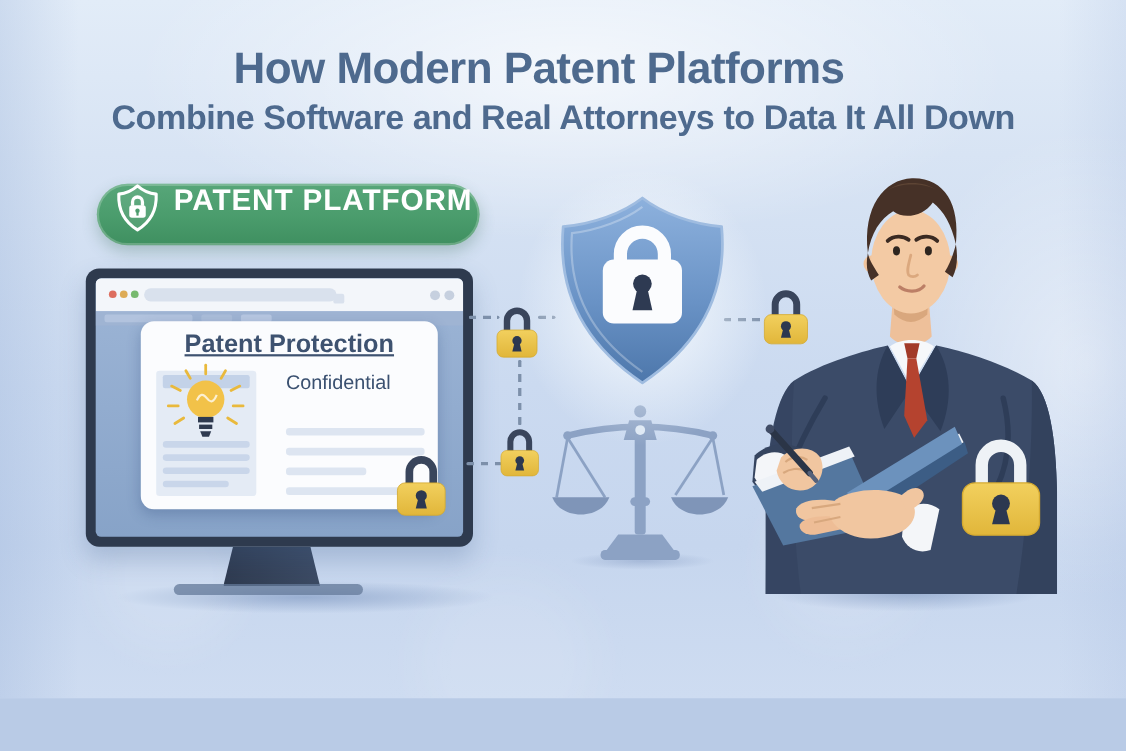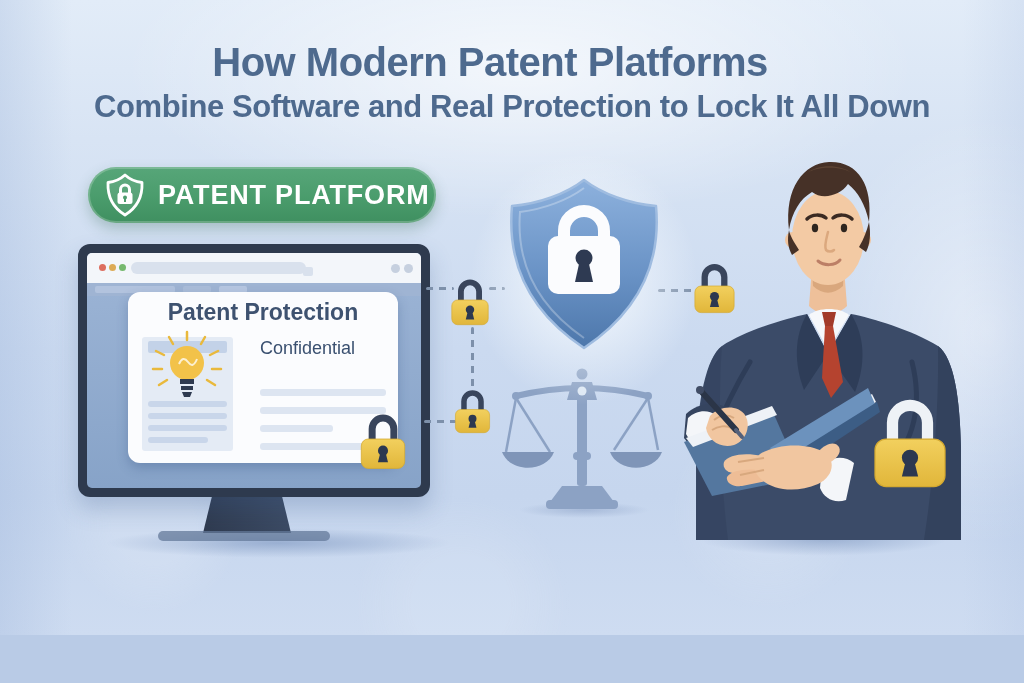--- a/index.html
+++ b/index.html
@@ -20,21 +20,21 @@
                radial-gradient(circle at 75% 35%,rgba(255,255,255,.2) 0 45px,transparent 100px);}
   
   .t1{left:0;right:44px;top:40px;text-align:center;font-size:40px;font-weight:bold;
       color:#4e6a8e;letter-spacing:-.5px;}
   .t2{left:0;right:0;top:89px;text-align:center;font-size:31px;font-weight:bold;
       color:#4e6a8e;letter-spacing:-.4px;}
   
   .badge{left:88px;top:167px;width:348px;height:56px;border-radius:28px;
       background:linear-gradient(180deg,#57a679 0%,#4a9c6c 55%,#3f8f60 100%);
       box-shadow:0 6px 14px rgba(60,110,90,.3), inset 0 0 0 2px rgba(255,255,255,.22);
-      display:flex;align-items:center;gap:13px;padding-left:17px;box-sizing:border-box;}
+      display:flex;align-items:flex-start;gap:13px;padding-left:17px;box-sizing:border-box;}
   .badge-label{color:#fff;font-size:27px;font-weight:bold;letter-spacing:.8px;}
   
   .monitor-shadow{left:104px;top:528px;width:348px;height:30px;
       background:radial-gradient(ellipse,rgba(88,118,168,.42),rgba(88,118,168,0) 70%);}
   .monitor{left:78px;top:244px;width:352px;height:253px;background:#2e3a4e;border-radius:12px;
       box-shadow:0 12px 22px rgba(60,90,140,.25);box-sizing:border-box;padding:9px;}
   .screen{position:relative;width:334px;height:235px;border-radius:5px;overflow:hidden;
       background:linear-gradient(180deg,#9db5d6,#87a3c8);}
   .browser-bar{position:absolute;left:0;top:0;width:334px;height:30px;background:#f3f6fa;}
   .dot{position:absolute;top:11px;width:7px;height:7px;border-radius:50%;}
@@ -42,21 +42,21 @@
   .addr{position:absolute;left:44px;top:9px;width:175px;height:12px;border-radius:6px;background:#d9e1ed;}
   .addr-tail{position:absolute;left:216px;top:14px;width:10px;height:9px;border-radius:2px;background:#d9e1ed;}
   .winicon{position:absolute;top:11px;width:9px;height:9px;border-radius:50%;background:#c6d0df;}
   .wi1{left:304px}.wi2{left:317px}
   .tab-strip{position:absolute;left:0;top:30px;width:334px;height:13px;background:#9fb4d3;}
   .chip{position:absolute;top:3px;height:7px;border-radius:2px;background:#b2c3de;}
   .c1{left:8px;width:80px}.c2{left:96px;width:28px;background:#abbdd9}.c3{left:132px;width:28px;background:#b7c7e1}
   
   .card{position:absolute;left:41px;top:39px;width:270px;height:171px;background:#fbfcfe;border-radius:12px;
       box-shadow:0 5px 12px rgba(40,70,120,.28);}
-  .card-title{position:absolute;left:0;right:0;top:7px;text-align:center;font-size:23px;font-weight:bold;color:#3e5270;}
+  .card-title{position:absolute;left:0;right:0;top:7px;text-align:center;font-size:23px;font-weight:bold;color:#3e5270;text-decoration:underline;}
   .card-row{position:absolute;left:14px;right:12px;top:45px;bottom:8px;}
   .doc-panel{position:absolute;left:0;top:0;width:91px;height:114px;background:#e4ebf5;border-radius:3px;}
   .dp-line{position:absolute;left:6px;height:6px;border-radius:3px;background:#c9d6ea;width:79px;}
   .dp-head{position:absolute;left:6px;top:4px;width:79px;height:12px;border-radius:2px;background:#c3d2e8;}
   .dl1{top:64px}.dl2{top:76px}.dl3{top:88px}.dl4{top:100px;width:60px}
   .bulb{position:absolute;left:7px;top:-8px;}
   .card-right{position:absolute;left:118px;top:0;right:0;bottom:0;}
   .sub{font-size:18px;font-weight:normal;color:#3a5070;line-height:1.25;}
   .sk{position:absolute;left:0;height:7px;border-radius:3px;background:#dde5f1;}
   .sk1{top:52px;width:100%}.sk2{top:70px;width:100%}.sk3{top:88px;width:58%}.sk4{top:106px;width:92%}
@@ -113,21 +113,21 @@
       </symbol>
     </defs>
   </svg>
 
   <div class="abs bg-glow-top"></div>
   <div class="abs bg-glow-right"></div>
   <div class="abs bg-mottle"></div>
   <div class="abs bg-vignette"></div>
 
   <div class="abs t1">How Modern Patent Platforms</div>
-  <div class="abs t2">Combine Software and Real Protection to Lock It All Down</div>
+  <div class="abs t2">Combine Software and Real Attorneys to Data It All Down</div>
 
   <div class="abs badge">
     <svg width="40" height="44" viewBox="0 0 40 44">
       <path d="M20,2 C15,6.5 8,9 3,9.5 C2.5,21 6,33.5 20,42 C34,33.5 37.5,21 37,9.5 C32,9 25,6.5 20,2 Z" fill="rgba(255,255,255,.08)" stroke="#fff" stroke-width="2.8" stroke-linejoin="round"></path>
       <path d="M15.5,20 v-3.4 a4.5,4.5 0 0 1 9,0 V20" stroke="#fff" stroke-width="3" fill="none"></path>
       <rect x="12.5" y="19.5" width="15" height="11.5" rx="2.5" fill="#fff"></rect>
       <circle cx="20" cy="24.5" r="2" fill="#4c9c6d"></circle>
       <rect x="19" y="25.5" width="2" height="3.5" fill="#4c9c6d"></rect>
     </svg>
     <span class="badge-label">PATENT PLATFORM</span>

